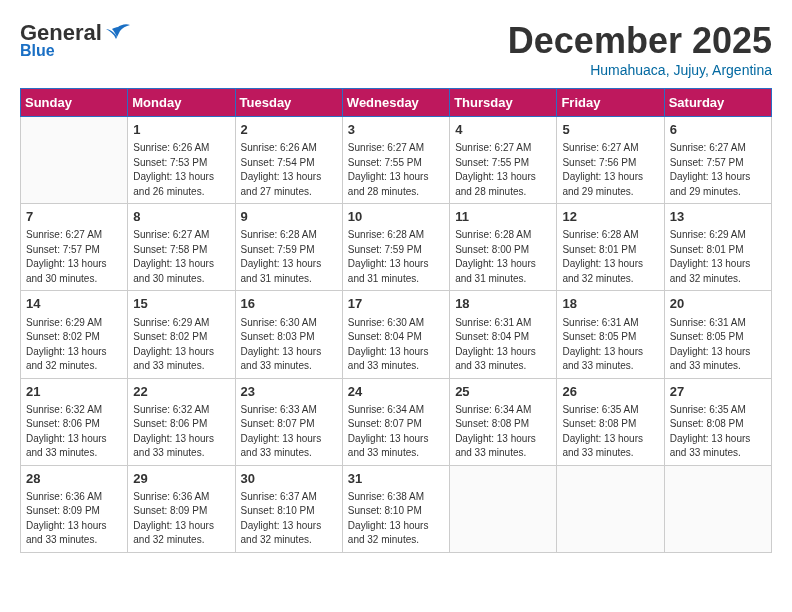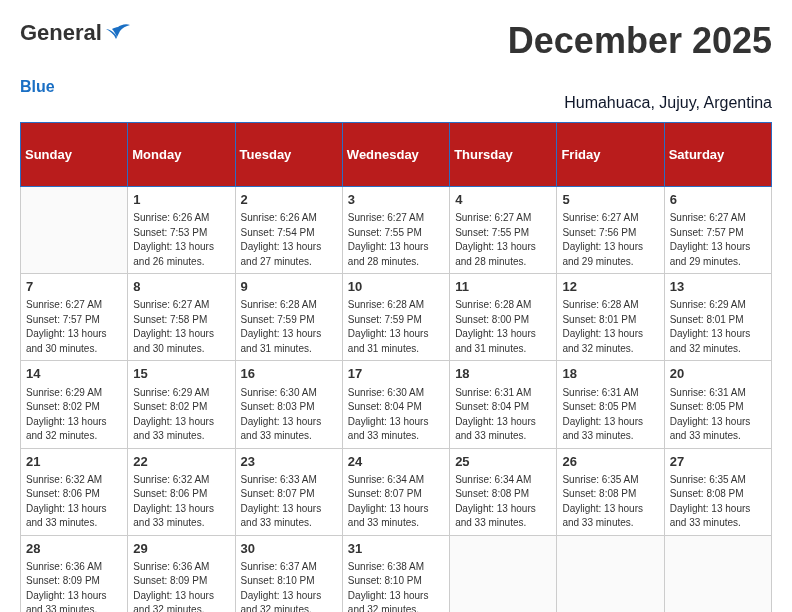--- a/index.html
+++ b/index.html
@@ -13,49 +13,47 @@
     .header {
       display: flex;
       justify-content: space-between;
       align-items: flex-start;
       margin-bottom: 10px;
     }
     .logo {
       display: flex;
       flex-direction: column;
       align-items: flex-start;
-      gap: 36px;
     }
     .logo-row {
       display: flex;
       align-items: center;
       gap: 2px;
     }
     .title-block {
       text-align: right;
     }
     .month-title {
       font-size: 36px;
       font-weight: bold;
       color: #333;
     }
     .subtitle {
-      font-size: 16px;
-      color: #0f172a;
-      margin-top: 32px;
+      font-size: 14px;
+      color: #0369a1;
     }
     .calendar {
       width: 100%;
       border-collapse: collapse;
       font-size: 11px;
     }
     .calendar th {
-      background: #b91c1c;
+      background: #be185d;
       color: #fff;
-      padding: 24px 4px;
+      padding: 6px 4px;
       text-align: left;
       font-size: 13px;
       font-weight: bold;
       border: 1px solid #2a6dc4;
     }
     .calendar td {
       border: 1px solid #ccc;
       vertical-align: top;
       padding: 4px 5px;
       width: calc(100% / 7);

